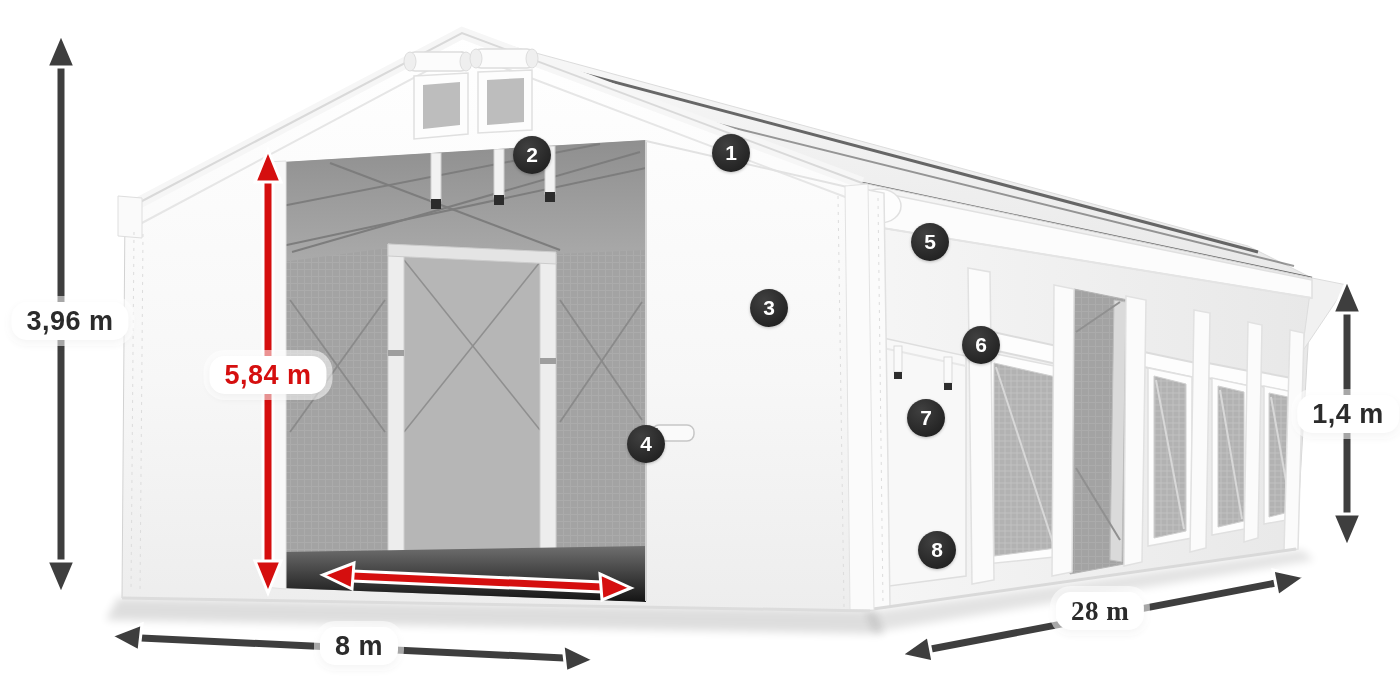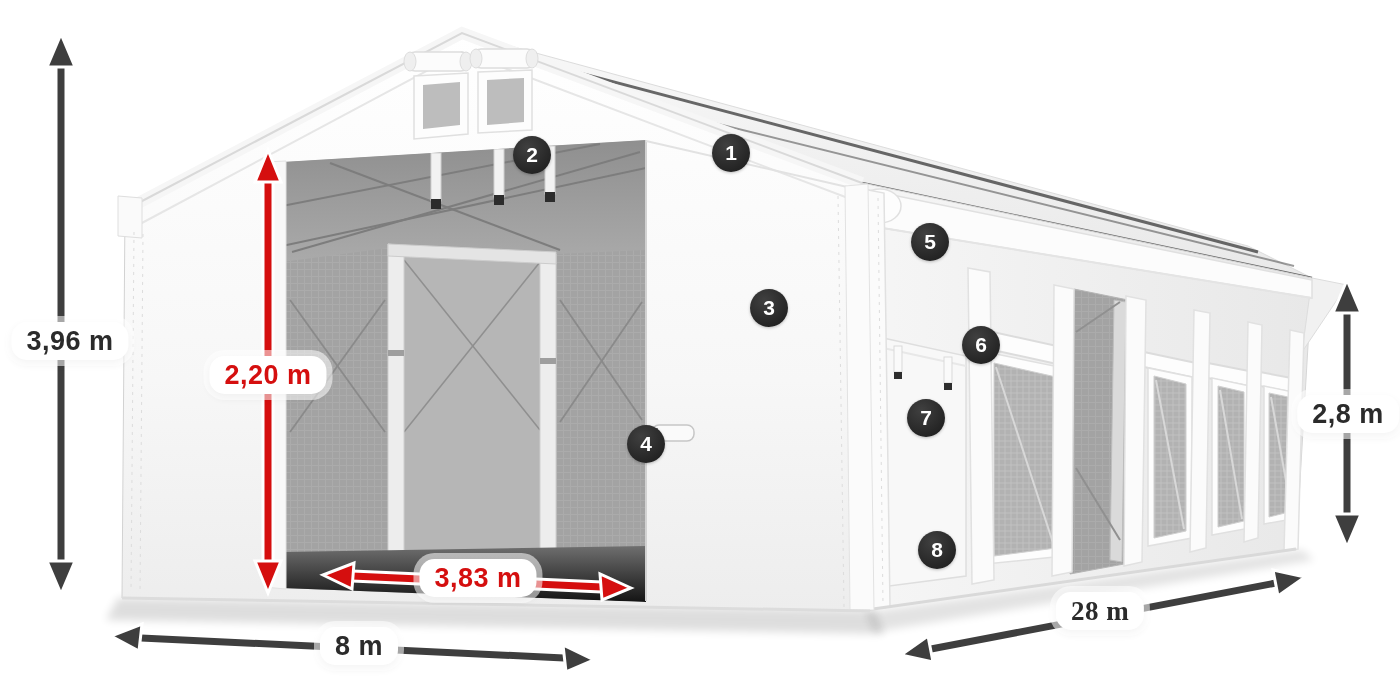--- a/index.html
+++ b/index.html
@@ -283,26 +283,25 @@
 
       <g>
         <line x1="1347" y1="310" x2="1347" y2="519" stroke="#ffffff" stroke-width="13"></line>
         <line x1="1347" y1="310" x2="1347" y2="519" stroke="#3e3e3e" stroke-width="7"></line>
         <polygon points="1347,280 1361,313 1333,313" fill="#3e3e3e" stroke="#ffffff" stroke-width="3"></polygon>
         <polygon points="1347,547 1361,514 1333,514" fill="#3e3e3e" stroke="#ffffff" stroke-width="3"></polygon>
       </g>
     </g>
   </svg>
 
-  <div class="pill" style="left:70px;top:321px;margin-top:20px;">3,96 m</div>
-  <div class="pill red" style="left:268px;top:375px;">2,20 m</div>
-  <div class="pill red" style="left:478px;top:578px;">3,83 m</div>
+  <div class="pill" style="left:70px;top:321px;">3,96 m</div>
+  <div class="pill red" style="left:268px;top:375px;">5,84 m</div>
   <div class="pill" style="left:359px;top:646px;">8 m</div>
   <div class="pill" style="left:1100px;top:611px;font-family:Liberation Serif, serif;">28 m</div>
-  <div class="pill" style="left:1348px;top:414px;">2,8 m</div>
+  <div class="pill" style="left:1348px;top:414px;">1,4 m</div>
 
   <div class="marker" style="left:731px;top:153px;">1</div>
   <div class="marker" style="left:532px;top:155px;">2</div>
   <div class="marker" style="left:769px;top:308px;">3</div>
   <div class="marker" style="left:646px;top:444px;">4</div>
   <div class="marker" style="left:930px;top:242px;">5</div>
   <div class="marker" style="left:981px;top:345px;">6</div>
   <div class="marker" style="left:926px;top:418px;">7</div>
   <div class="marker" style="left:937px;top:550px;">8</div>
 

